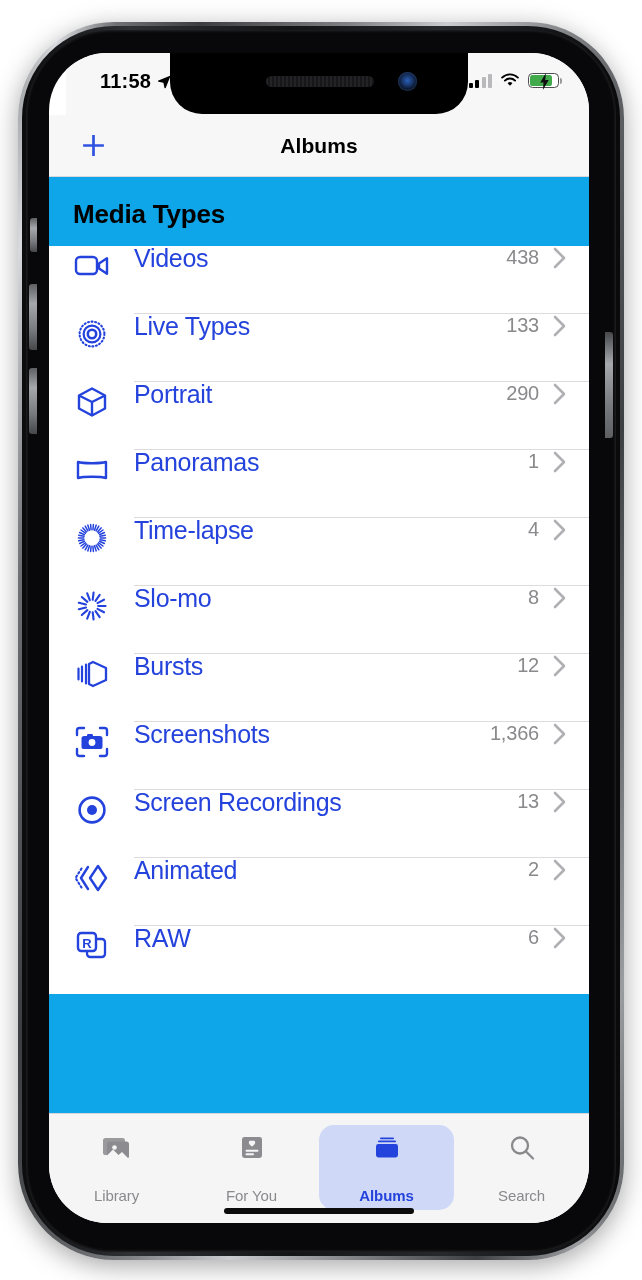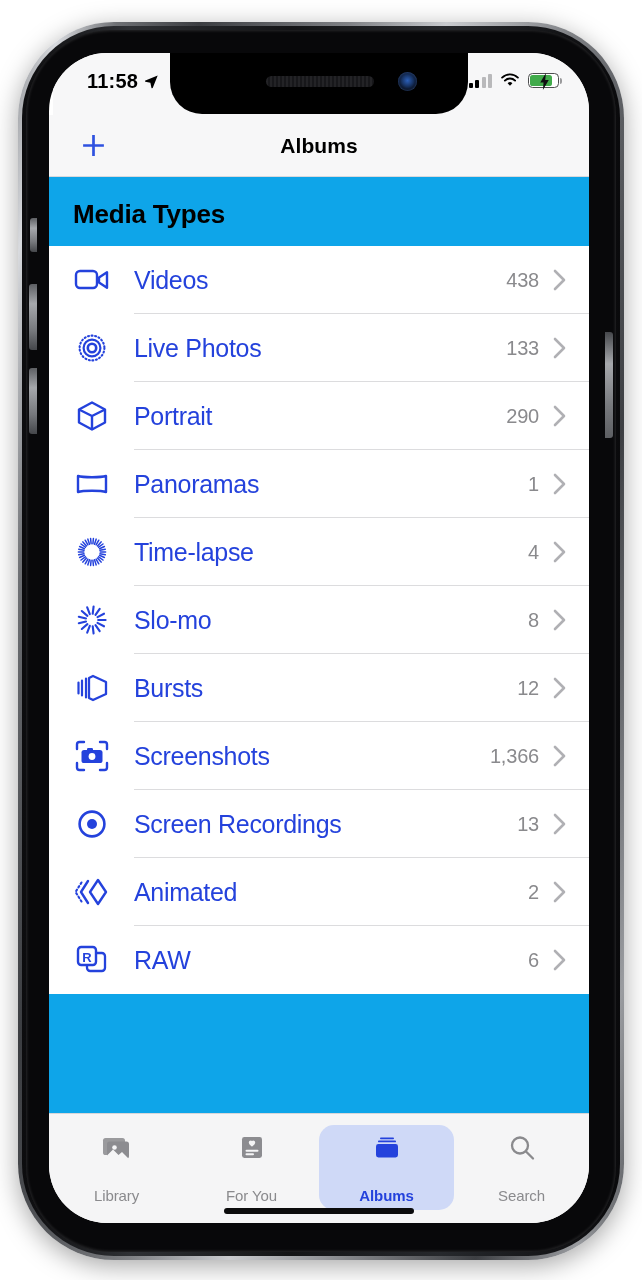--- a/index.html
+++ b/index.html
@@ -62,21 +62,21 @@
   }
   .camera{
     position:absolute; left:228px; top:20px; width:19px; height:19px;
     border-radius:50%;
     background:radial-gradient(circle at 50% 45%, #2b5fb8 0%, #16305e 42%, #06070c 72%);
     box-shadow:inset 0 0 2px rgba(90,150,255,.7);
   }
 
   
   .statusbar{
-    position:absolute; top:0; left:4px; right:0; height:62px;
+    position:absolute; top:0; left:17px; right:0; height:62px;
     background:#f7f7f8;
     display:flex; align-items:flex-start; justify-content:space-between;
     padding:18px 30px 0 34px;
     z-index:30;
   }
   .sb-left{ display:flex; align-items:center; gap:6px; }
   .sb-time{ font-size:20px; font-weight:600; color:#000; letter-spacing:.2px; line-height:1; }
   .sb-right{ display:flex; align-items:center; gap:8px; padding-top:2px; }
 
   .sig{ display:flex; align-items:flex-end; gap:2.5px; height:15px; }
@@ -125,21 +125,21 @@
   .content{
     position:absolute; top:124px; left:0; right:0; bottom:110px;
     background:#0ea5e9; overflow:hidden;
   }
   .section-title{
     font-size:26px; font-weight:700; color:#000;
     padding:22px 0 16px 24px; letter-spacing:-.2px;
   }
   .row{
     position:relative;
-    display:flex; align-items:center;
+    display:flex; align-items:flex-start;
     height:68px; padding-left:24px; padding-right:22px;
     cursor:pointer; background:#fff;
   }
   .row::after{
     content:''; position:absolute; left:85px; right:0; bottom:0;
     height:.8px; background:#dcdcde;
   }
   .row.last::after{ display:none; }
   .row-icon{
     width:44px; min-width:44px; height:40px;
@@ -254,21 +254,21 @@
      </span>
             </div>
             <div class="row">
               <span class="row-icon">
                 <svg width="38" height="38" viewBox="0 0 38 38">
                   <circle cx="19" cy="19" r="4.2" stroke="#2442dc" stroke-width="2.6" fill="none"></circle>
                 <circle cx="19" cy="19" r="8.4" stroke="#2442dc" stroke-width="2.2" fill="none"></circle>
                 <circle cx="19" cy="19" r="12.4" stroke="#2442dc" stroke-width="2.1" fill="none" stroke-dasharray="1 2.6" stroke-linecap="round"></circle>
                 </svg>
               </span>
-     <span class="row-label">Live Photos</span>
+     <span class="row-label">Live Types</span>
      <span class="row-count">133</span>
      <span class="chev">
        <svg width="15" height="24" viewBox="0 0 15 24">
                   <path d="M3 3l9 9-9 9" stroke="#b0b0b4" stroke-width="2.6" fill="none" stroke-linecap="round" stroke-linejoin="round"></path>
                 </svg>
      </span>
             </div>
             <div class="row">
               <span class="row-icon">
                 <svg width="38" height="38" viewBox="0 0 38 38">

